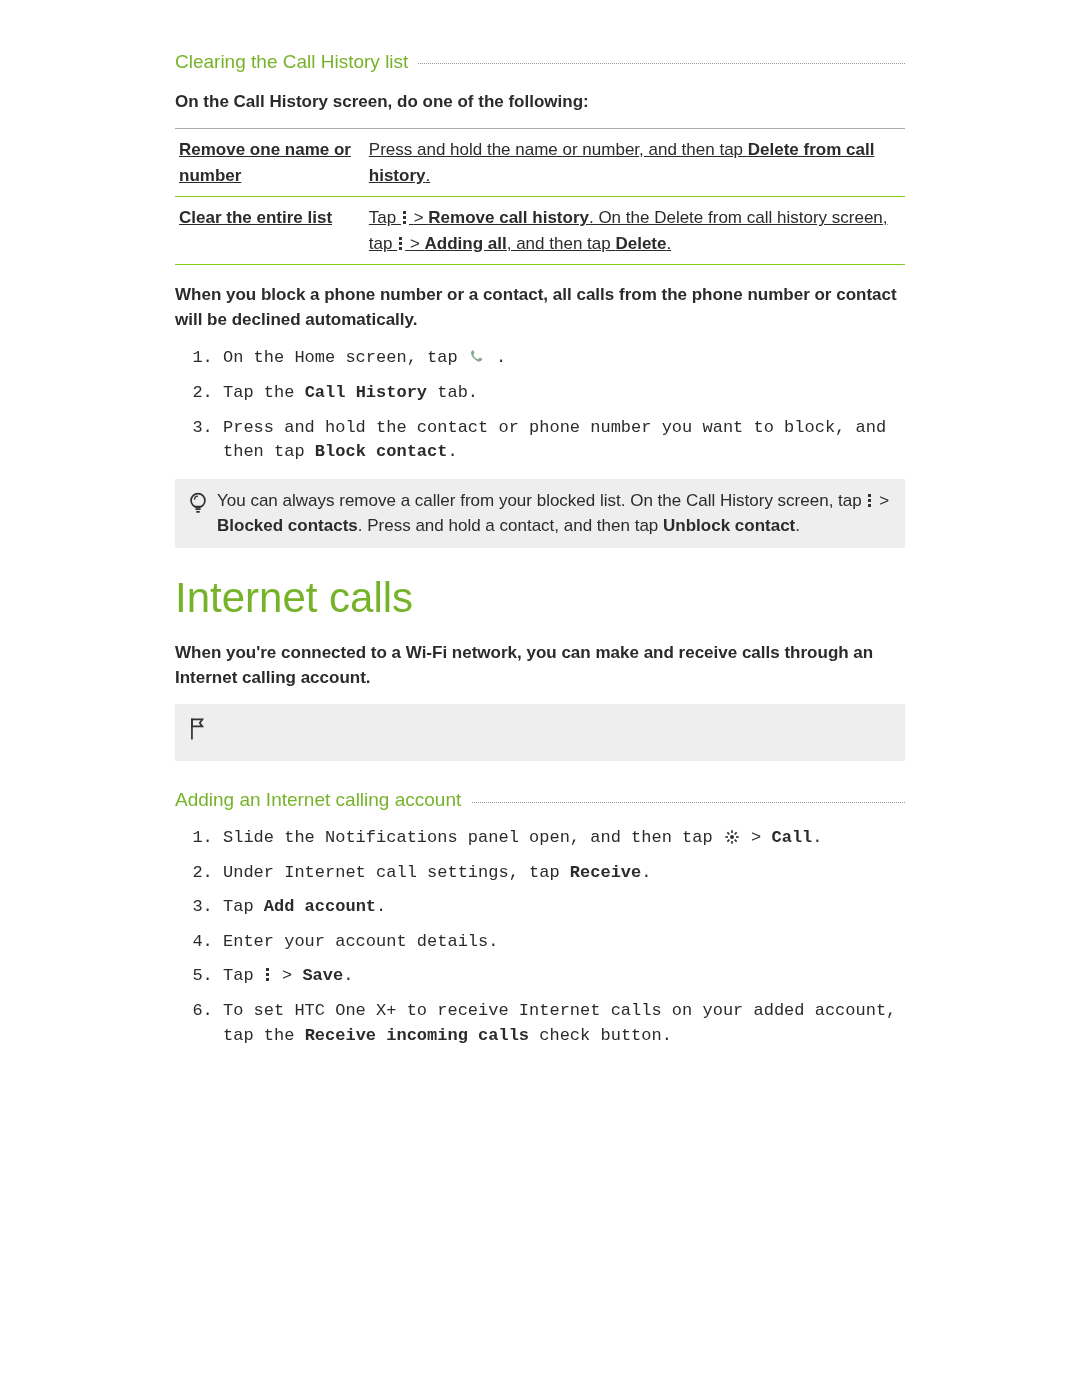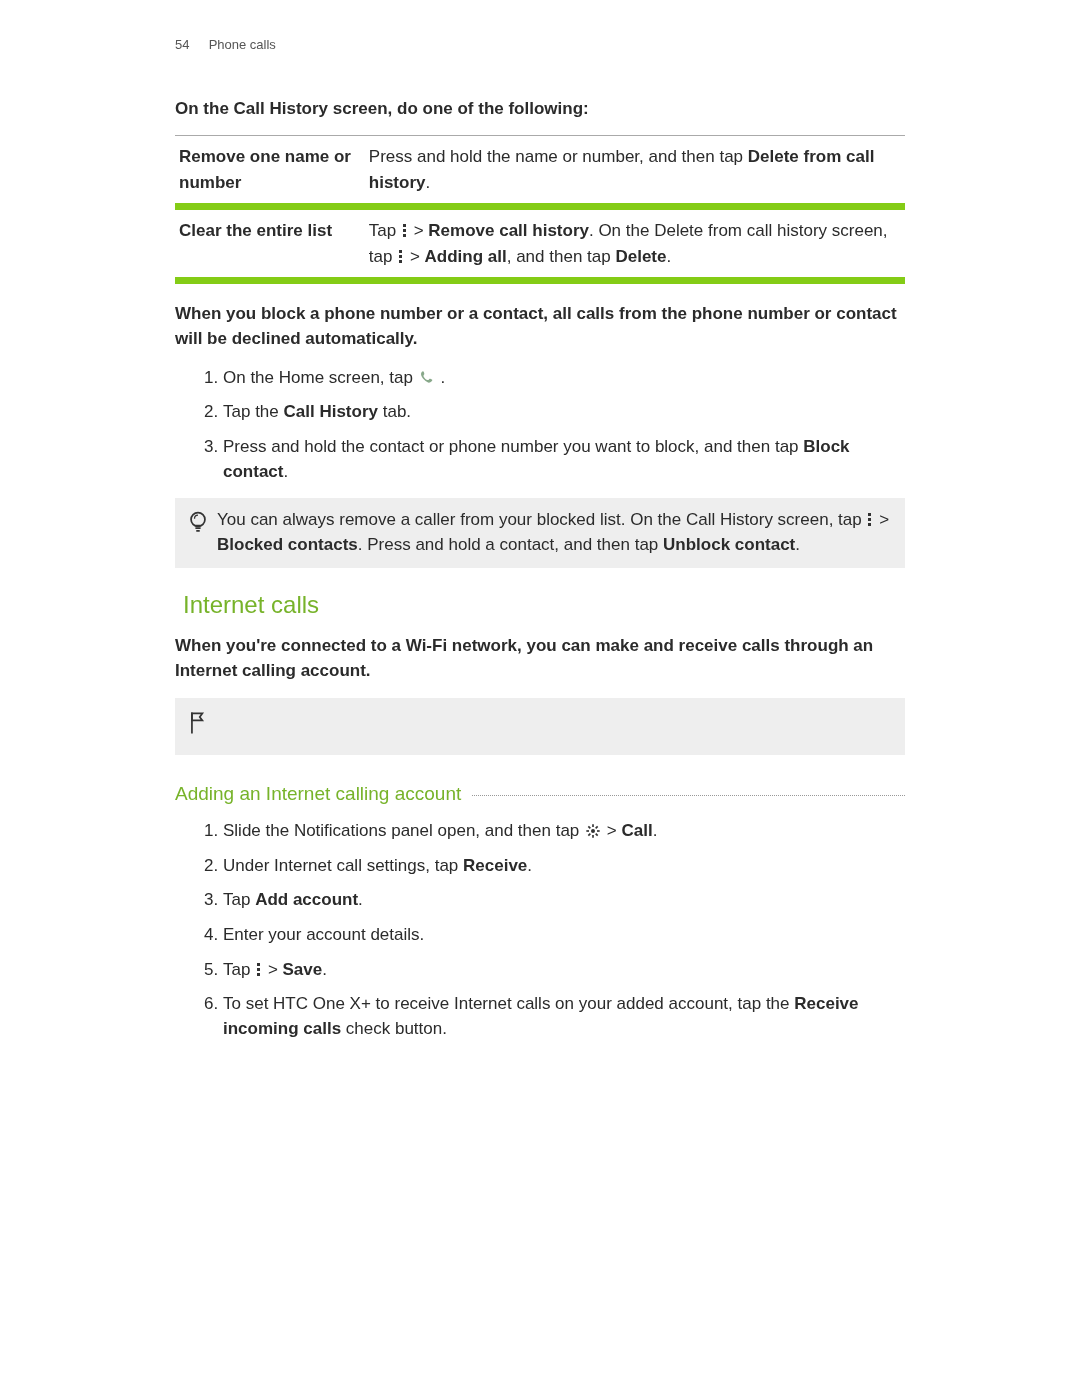--- a/index.html
+++ b/index.html
@@ -50,69 +50,71 @@
   p { margin: 8px 0 14px 0; font-weight: bold; }
   strong { font-weight:700; color:#2b2b2b; }
 
   table.grid {
     border-collapse: collapse;
     width: 100%;
     margin: 8px 0 18px 0;
   }
   table.grid td {
     border-top: 1px solid #aaa;
-    border-bottom: 7px solid #84cc16;
+    border-bottom: 1px solid #84cc16;
     padding: 8px 6px 8px 4px;
     vertical-align: top;
     line-height:1.5;
+    text-decoration:underline;
   }
   table.grid td.left { width: 26%; }
 
   ol.steps {
     padding-left: 48px;
     margin: 6px 0 14px 0;
   }
   ol.steps li {
     margin-bottom: 10px;
+    font-family: Liberation Mono, monospace;
   }
 
   .note {
     background: #eee;
     padding: 10px 12px 10px 12px;
     display: flex;
     align-items: flex-start;
     margin: 8px 0 13px 0;
   }
   .note .icon {
     flex: 0 0 30px;
     font-size: 22px;
     text-align:left;
     padding-top:2px;
   }
   .note .txt { flex:1; }
 
   h1.big {
     color: #77b32a;
-    font-size: 24px;
+    font-size: 42px;
     font-weight: 400;
-    margin: 20px 0 12px 8px;
+    margin: 20px 0 12px 0;
   }
 
   svg.inline-ico { vertical-align: -3px; }
 </style>
 </head>
 <body>
 
 <div class="page">
 
-  <div class="runhead">
-    <span class="pg">54</span>
-    <span>Phone calls</span>
-  </div>
-
+
+  <div class="sub-hd-row">
+    <div class="line"></div>
+    <h3>Clearing the Call History list</h3>
+  </div>
   <p>On the Call History screen, do one of the following:</p>
 
   <table class="grid">
     <tbody>
         <tr>
       <td class="left">
         <strong>Remove one name or number</strong>
       </td>
       <td>
         <span>Press and hold the name or number, and then tap </span><strong>Delete from call history</strong><span>.</span>

